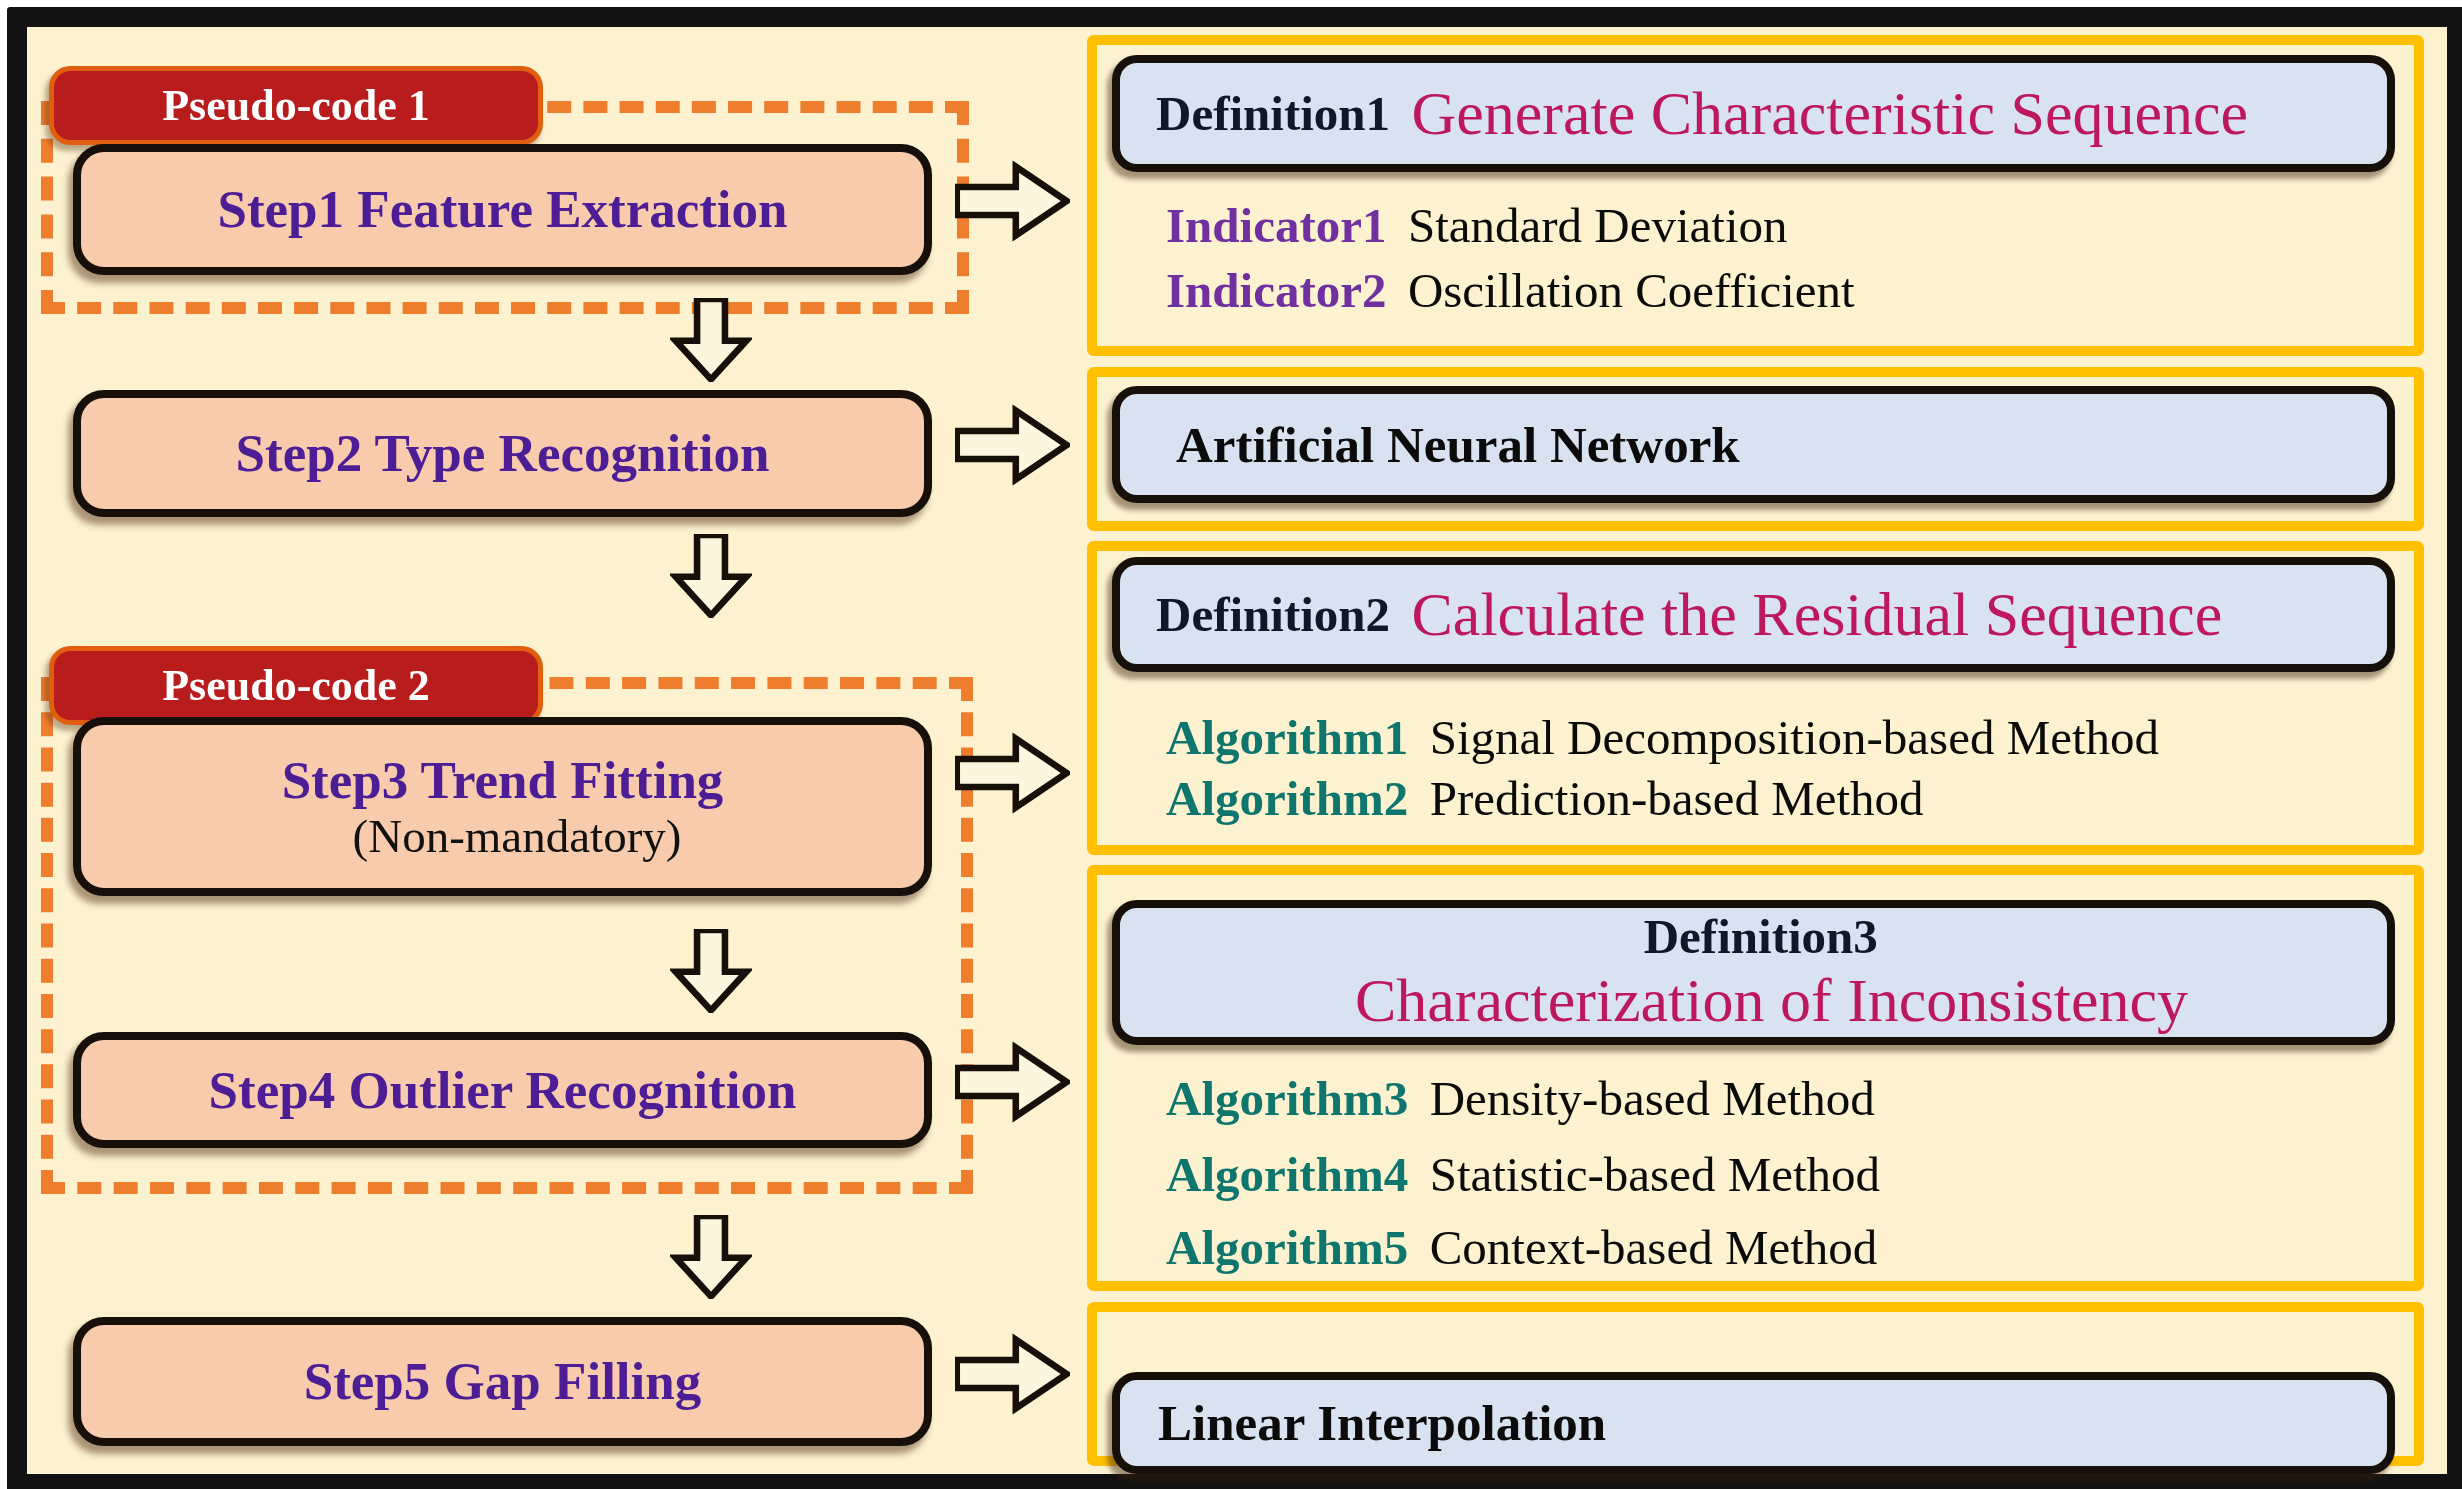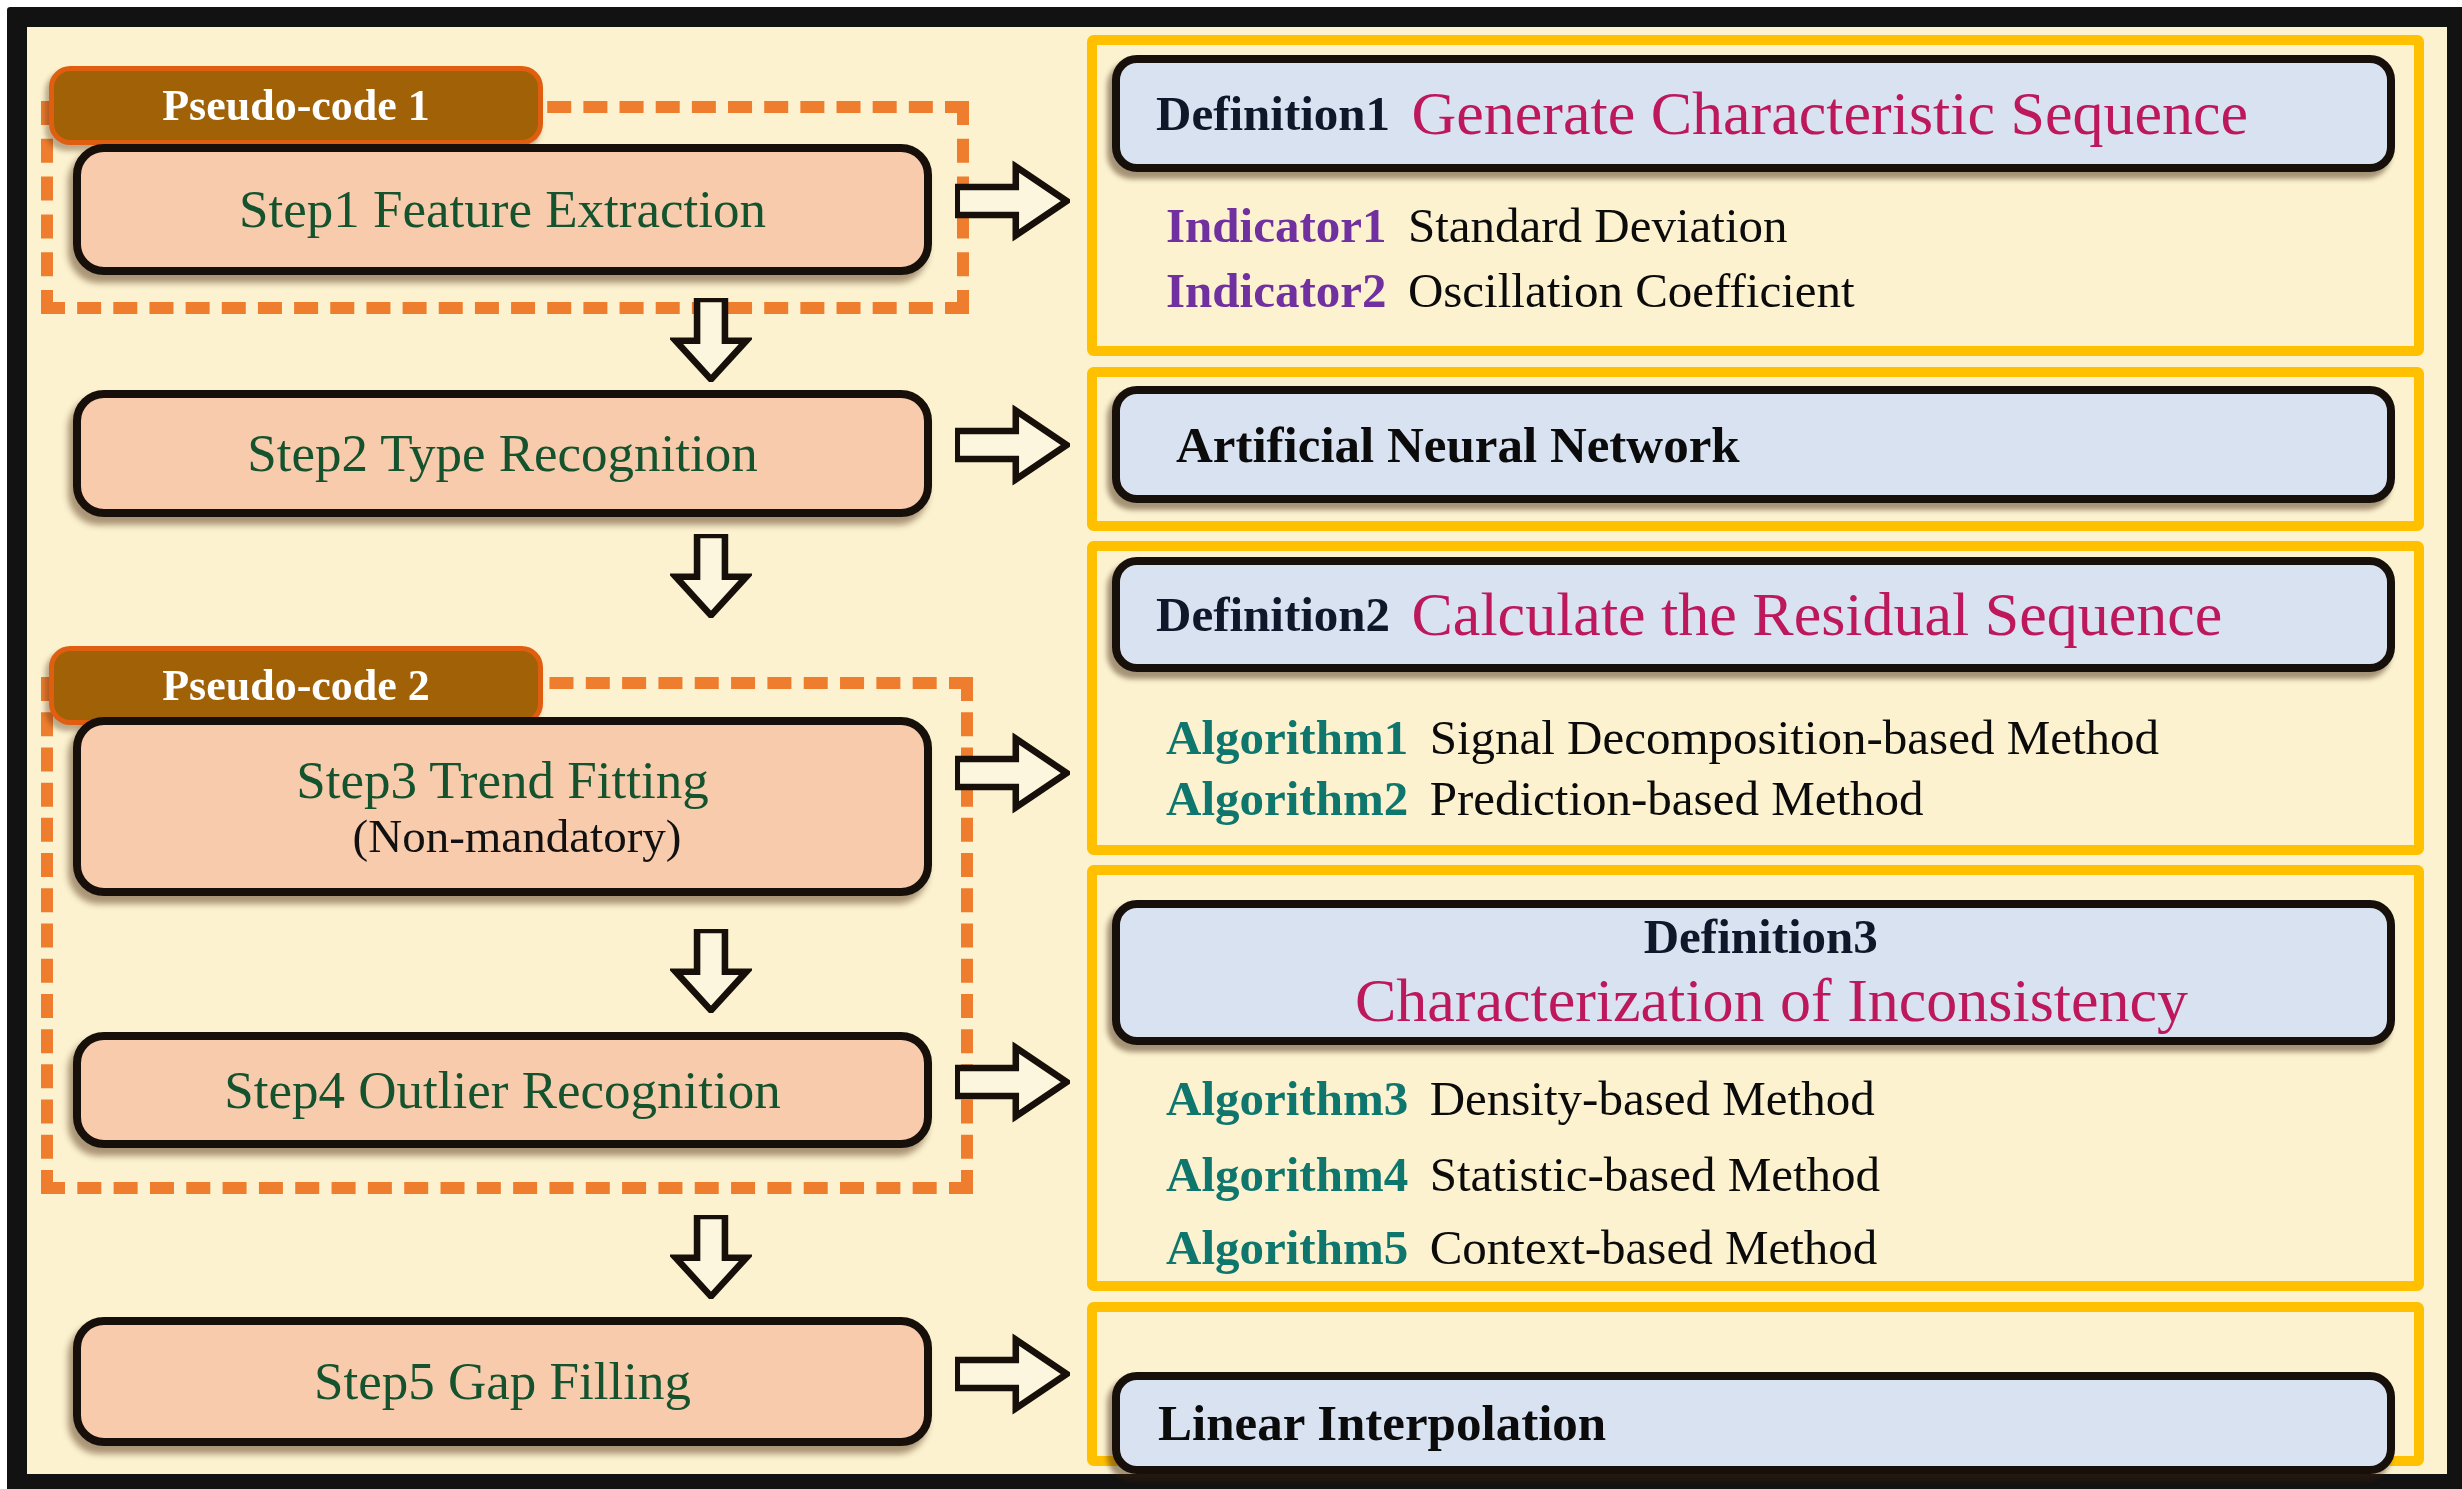--- a/index.html
+++ b/index.html
@@ -7,31 +7,31 @@
          font-family:"Liberation Serif","DejaVu Serif",serif;overflow:hidden;}
   .frame{position:absolute;left:6.6px;top:6.6px;width:2420px;height:1447px;
          border:20px solid #121212;background:#FCF2CF;border-radius:3.3px;}
 
   
   .dashed{position:absolute;border:12.3px dashed #EE7D2E;background:transparent;}
   .d1{left:41px;top:101px;width:904px;height:189px;}
   .d2{left:41px;top:677px;width:908px;height:493px;}
 
   
-  .pclabel{position:absolute;left:49px;width:484px;height:69px;background:#a16207;
+  .pclabel{position:absolute;left:49px;width:484px;height:69px;background:#b91c1c;
            border:5.8px solid #E05E10;border-radius:21.4px;display:flex;align-items:center;
            justify-content:center;color:#ffffff;font-weight:bold;font-size:44px;
            box-shadow:-3.3px 5.8px 5.8px rgba(70,35,10,.35);}
 
   
   .step{position:absolute;left:73px;width:843px;background:#F8CBAD;
         border:8.2px solid #17100A;border-radius:31px;display:flex;flex-direction:column;
         align-items:center;justify-content:center;
         box-shadow:-4.1px 7.4px 6.6px rgba(70,35,10,.45);}
-  .step-title{font-weight:normal;font-size:53px;color:#14532d;line-height:1.15;}
+  .step-title{font-weight:bold;font-size:53px;color:#4c1d95;line-height:1.15;}
   .step-sub{font-size:47px;color:#111;line-height:1.1;margin-left:29px;}
 
   
   .panel{position:absolute;left:1087px;width:1337px;border:10.7px solid #FFC000;
          border-radius:6.6px;background:#FCF2CF;box-sizing:border-box;}
 
   
   .bluebox{position:absolute;left:1112px;width:1283px;background:#D9E2F1;
            border:8.2px solid #17100A;border-radius:25px;display:flex;align-items:center;
            padding-left:36px;box-sizing:border-box;

